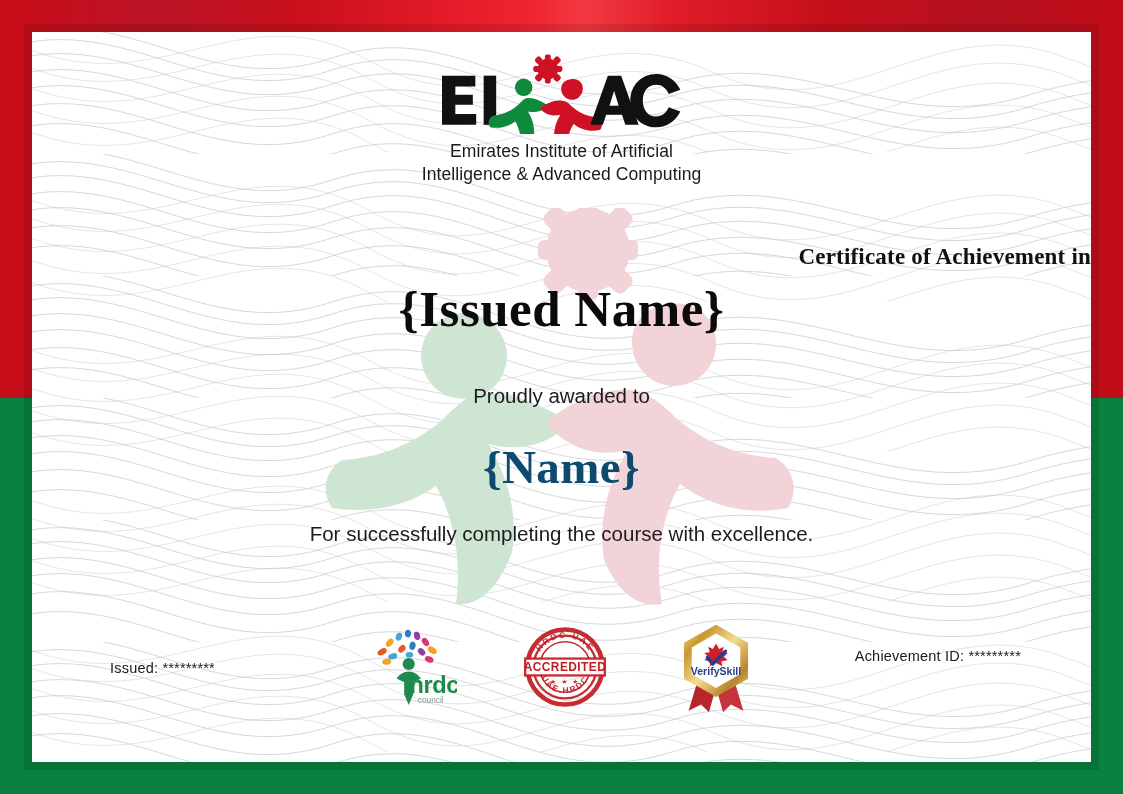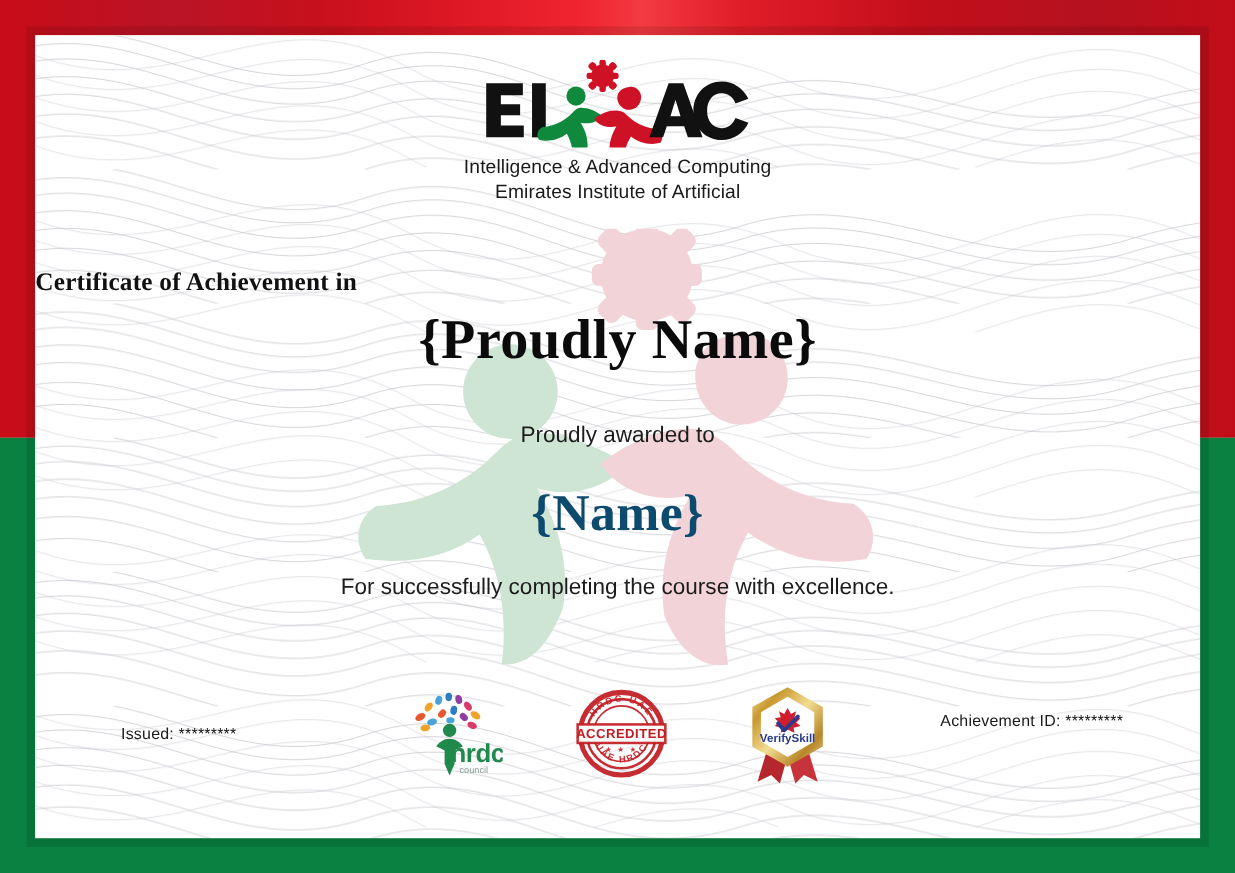--- a/index.html
+++ b/index.html
@@ -54,21 +54,21 @@
     position:absolute;left:0;top:22px;width:100%;text-align:center;
   }
   .logo-mark{width:250px;height:80px;display:block;margin:0 auto;}
   .logo-sub{
     margin-top:6px;font-size:17.5px;line-height:1.33;color:#1a1a1a;
     font-family:"Liberation Sans", sans-serif;letter-spacing:.1px;
   }
 
   
   .line-achievement{
-    position:absolute;left:0;top:212px;width:100%;text-align:left;
+    position:absolute;left:0;top:212px;width:100%;text-align:right;
     font-family:"Liberation Serif", serif;font-weight:bold;
     font-size:23px;color:#111111;letter-spacing:.2px;
   }
   .line-course{
     position:absolute;left:0;top:248px;width:100%;text-align:center;
     font-family:"Liberation Serif", serif;font-weight:bold;
     font-size:51px;color:#0b0b0b;letter-spacing:.5px;
   }
   .line-awarded{
     position:absolute;left:0;top:352px;width:100%;text-align:center;
@@ -246,27 +246,27 @@
                      c-4 -4 -8 -8 -13 -8 Z"></path>
           </g>
 
           <g fill="#111111">
             <path d="M184 85 L205 26 h16 l21 59 h-16 l-4 -12 h-19 l-4 12 Z M207 62 h11 l-5.5 -18 Z"></path>
             <path d="M292 43 c-5 -11 -16 -19 -29 -19 c-18 0 -31 14 -31 32 c0 18 13 32 31 32 c13 0 24 -8 29 -19 l-14 -5 c-3 7 -8 11 -15 11 c-10 0 -16 -8 -16 -19 c0 -11 6 -19 16 -19 c7 0 12 4 15 11 Z"></path>
           </g>
         </svg>
 
         <div class="logo-sub">
+          <div>Emirates Institute of Artificial</div>
           <div>Intelligence &amp; Advanced Computing</div>
-          <div>Emirates Institute of Artificial</div>
         </div>
       </div>
 
       <div class="line-achievement">Certificate of Achievement in</div>
-      <div class="line-course">{Proudly Name}</div>
+      <div class="line-course">{Issued Name}</div>
       <div class="line-awarded">Proudly awarded to</div>
       <div class="line-name">{Name}</div>
       <div class="line-success">For successfully completing the course with excellence.</div>
 
       <div class="footer-issued">Issued: *********</div>
       <div class="footer-certid">Achievement ID: *********</div>
 
       <div class="badges">
 
         <svg class="badge" width="92" height="82" viewBox="0 0 120 108">

